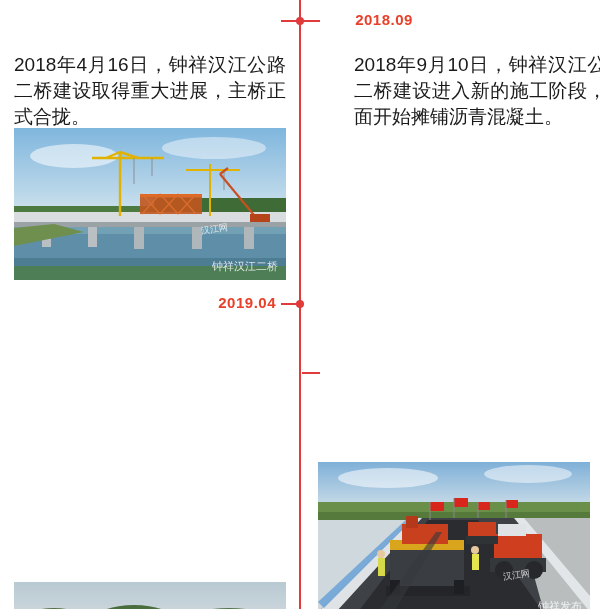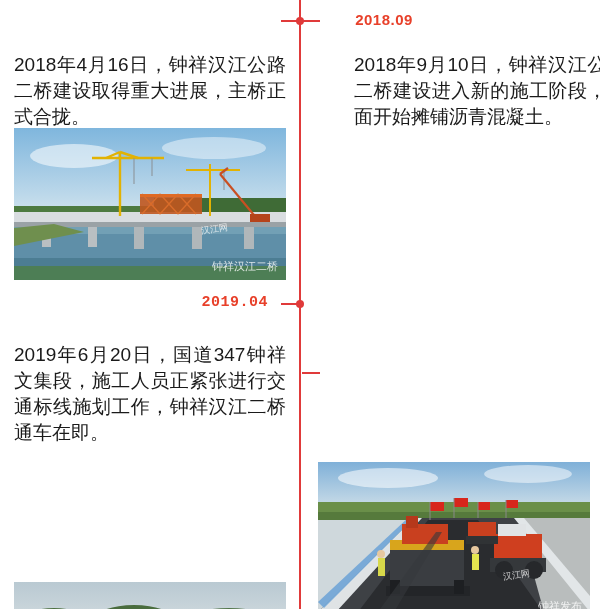--- a/index.html
+++ b/index.html
@@ -108,21 +108,21 @@
   <div class="center-line"></div>
 
   <div class="tick" style="left:281px; top:20px;"></div>
   <div class="dot" style="left:296px; top:17px;"></div>
 
   <div class="tick" style="left:302px; top:20px;"></div>
   <div class="date-label date-right" style="left:324px; top:11px; width:120px;">2018.09</div>
 
   <div class="tick" style="left:281px; top:303px;"></div>
   <div class="dot" style="left:296px; top:300px;"></div>
-  <div class="date-label date-left" style="left:148px; top:294px; width:120px;font-family:Liberation Mono, monospace;">2019.04</div>
+  <div class="date-label date-left" style="left:156px; top:294px; width:120px;">2019.04</div>
 
   <div class="tick" style="left:302px; top:372px;"></div>
 
   <div class="col-left para" style="top:52px;">2018年4月16日，钟祥汉江公路二桥建设取得重大进展，主桥正式合拢。</div>
 
   <div class="photo" id="photo1">
     <svg width="272" height="152" viewBox="0 0 272 152" preserveAspectRatio="none">
       <defs>
         <linearGradient id="sky1" x1="0" y1="0" x2="0" y2="1">
           <stop offset="0%" stop-color="#7fb6dd"></stop>
@@ -176,21 +176,20 @@
       <rect x="236" y="86" width="20" height="8" fill="#b5441b"></rect>
 
       <path d="M0 100 L40 96 L70 104 L0 118 Z" fill="#6f8f4e"></path>
 
       <rect x="0" y="138" width="272" height="14" fill="#4d7e4a" opacity="0.85"></rect>
     </svg>
     <div class="wm" style="right:58px; bottom:44px;">汉江网</div>
     <div class="wm2" style="right:8px; bottom:6px;">钟祥汉江二桥</div>
   </div>
 
-  <div class="col-left para" style="top:342px;">2019年6月20日，国道347钟祥文集段，施工人员正紧张进行交通标线施划工作，钟祥汉江二桥通车在即。</div>
 
   <div class="photo" id="photo3">
     <svg width="272" height="160" viewBox="0 0 272 160" preserveAspectRatio="none">
       <defs>
         <linearGradient id="sky3" x1="0" y1="0" x2="0" y2="1">
           <stop offset="0%" stop-color="#b9c9d2"></stop>
           <stop offset="100%" stop-color="#d7dfe2"></stop>
         </linearGradient>
       </defs>
       <rect x="0" y="0" width="272" height="52" fill="url(#sky3)"></rect>

